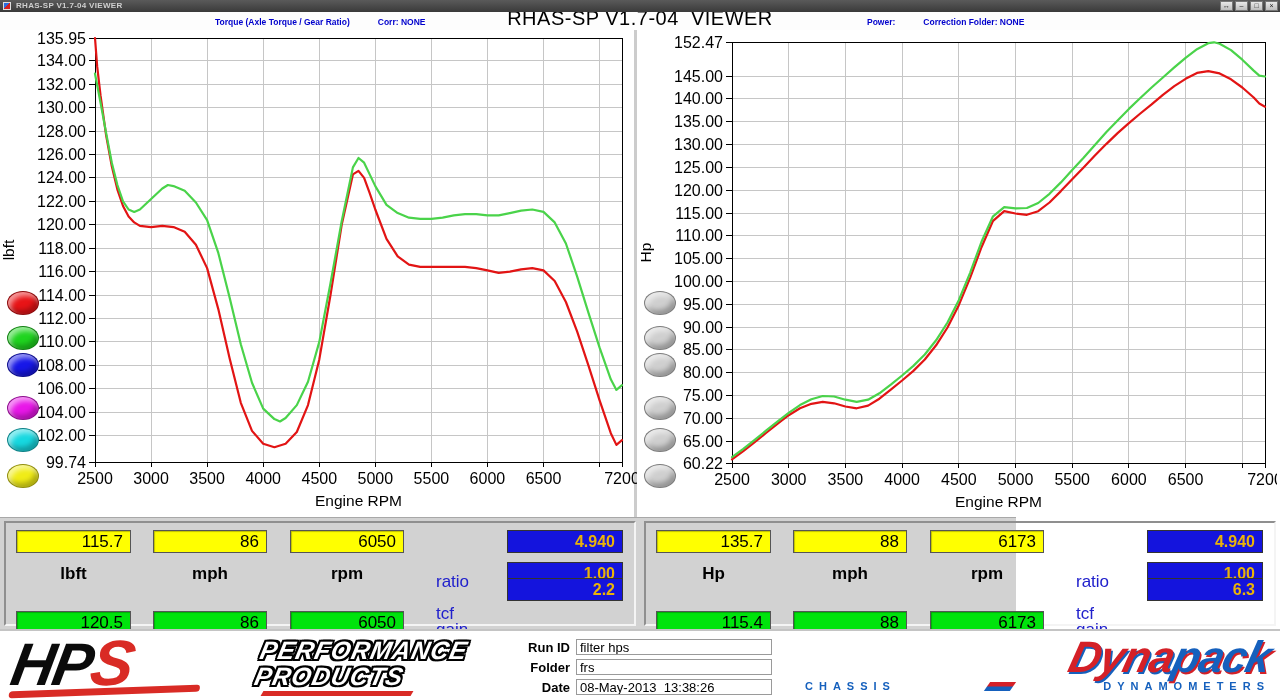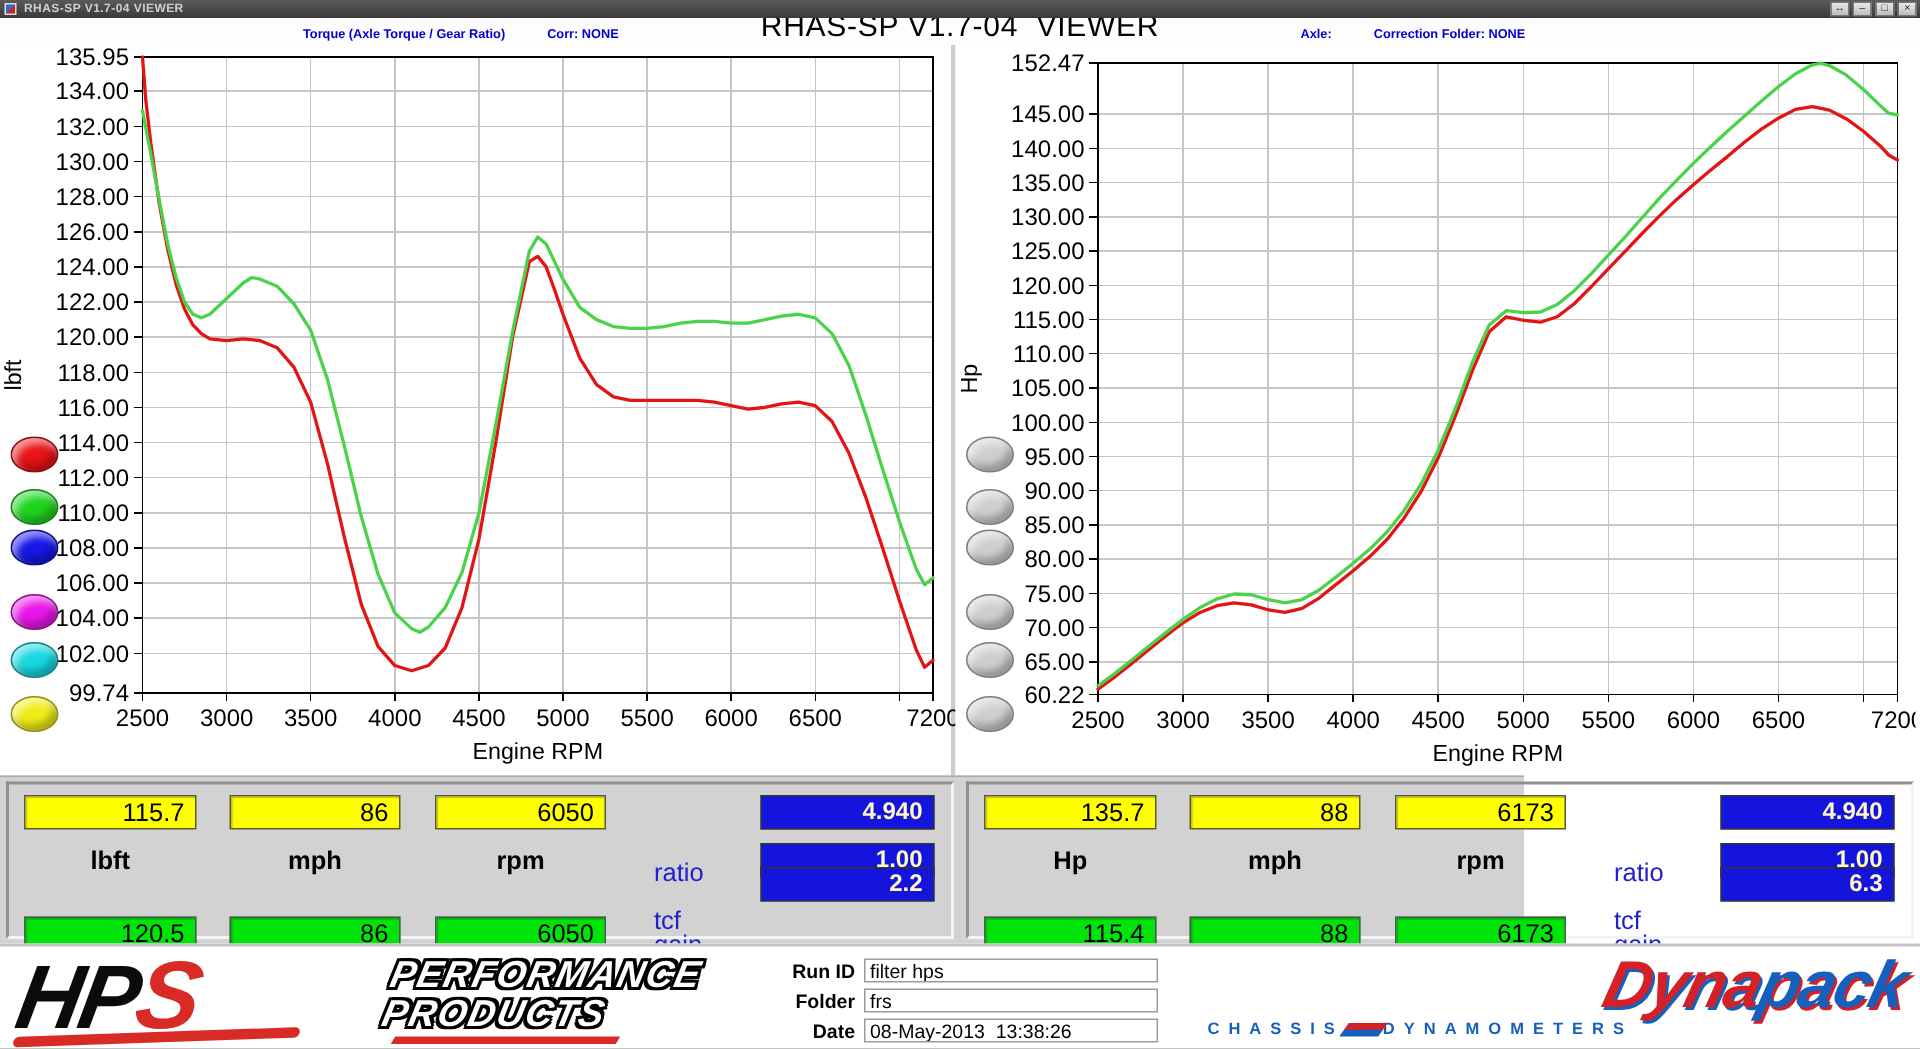--- a/index.html
+++ b/index.html
@@ -18,21 +18,21 @@
   .titlebar-text { position:absolute; left:16px; top:1px; font-size:8px; font-weight:bold; color:#cfcfcf; letter-spacing:.3px; white-space:nowrap; }
   .winbtns { position:absolute; right:2px; top:1px; display:flex; gap:2px; }
   .winbtn { width:13px; height:10px; background:linear-gradient(#e8e8e8,#bdbdbd);
     border:1px solid #777; font-size:7px; line-height:8px; text-align:center; color:#222; cursor:default; }
   
   .header { position:absolute; top:12px; left:0; width:1280px; height:18px; background:#fdfdfd; overflow:hidden; z-index:20; }
   .main-title { position:absolute; top:-5px; left:0; width:1280px; text-align:center;
     font-size:20px; letter-spacing:.5px; color:#000; white-space:pre; }
   .subinfo { position:absolute; top:5px; font-size:8.5px; font-weight:bold; color:#0000cc; white-space:nowrap; }
   .subinfo span { margin-right:28px; }
-  .subinfo-l { left:202px; }
+  .subinfo-l { left:215px; }
   .subinfo-r { left:867px; }
   
   .charts { position:absolute; top:30px; left:0; width:1280px; height:487px; display:flex; }
   .chart-panel { position:relative; background:#fff; height:487px; }
   .chart-panel.left  { width:637px; border-right:3px solid #cccccc; }
   .chart-panel.right { width:640px; }
   svg text { font-family:"Liberation Sans", sans-serif; fill:#000; }
   .oval {
     position:absolute; width:32px; height:24px; border-radius:50%;
     border:1px solid rgba(0,0,0,.4); z-index:5; cursor:pointer;
@@ -51,21 +51,21 @@
     box-shadow: inset 1px 1px 1px rgba(0,0,0,.25); }
   .vbox.yellow { background:#ffff00; top:7px; }
   .vbox.green  { background:#00e40c; top:88px; }
   .c1 { left:10px;  width:115px; }
   .c2 { left:147px; width:114px; }
   .c3 { left:284px; width:114px; }
   .unit-label { position:absolute; top:40px; height:22px; font-size:17px; font-weight:bold;
     text-align:center; line-height:22px; }
   .side-label { position:absolute; left:430px; width:64px; font-size:17px; color:#2020cc; line-height:23px;margin-top:40px; }
   .side-box { position:absolute; left:501px; width:116px; height:23px; background:#1414dd;
-    border:1px solid #333; color:#fef9c3; font-size:16px; font-weight:bold; text-align:right;
+    border:1px solid #333; color:#eab308; font-size:16px; font-weight:bold; text-align:right;
     padding-right:7px; line-height:21px; }
   .r1 { top:7px; } .r2 { top:39px; } .r3 { top:55px; }
   
   .footer { position:absolute; top:629px; left:0; width:1280px; height:70px; background:#fff;
     border-top:2px solid #c4c4c4; }
   .hps-logo { position:absolute; left:12px; top:2px; width:235px; height:64px;
     font-style:italic; font-weight:bold; transform:skewX(-10deg); }
   .hps-hp { font-size:60px; letter-spacing:-2px; color:#0b0b0b; line-height:60px; }
   .hps-s  { font-size:64px; color:#d92b25; line-height:60px; }
   .hps-swoosh { position:absolute; left:2px; top:55px; width:190px; height:7px;
@@ -80,21 +80,21 @@
   .runform { position:absolute; left:490px; top:8px; }
   .form-row { display:flex; align-items:center; margin-bottom:4px; }
   .form-label { width:86px; text-align:right; font-size:13px; font-weight:bold; padding-right:6px; }
   .form-input { width:196px; height:16px; font-size:13px; font-family:"Liberation Sans",sans-serif;
     border:1px solid #9a9a9a; background:#fff; padding:0 3px; }
   .dynapack { position:absolute; right:10px; top:4px; width:465px; text-align:right; }
   .dyna-word { font-style:italic; font-weight:bold; font-size:44px; letter-spacing:-1px;
     transform:skewX(-14deg); display:inline-block; white-space:nowrap; line-height:44px; }
   .dyna-red  { color:#d42027; text-shadow:2px 2px 0 #1560bd; }
   .dyna-blue { color:#1560bd; text-shadow:2px 2px 0 #d42027; }
-  .dyna-sub { margin-top:1px; display:flex; justify-content:flex-start; align-items:center; 
+  .dyna-sub { margin-top:1px; display:flex; justify-content:space-between; align-items:center; 
     font-size:11px; font-weight:bold; color:#1560bd; letter-spacing:6px; }
   .dyna-slash { width:26px; height:9px; background:linear-gradient(#d42027 45%,#1560bd 55%);
     transform:skewX(-35deg); }
 </style>
 </head>
 <body>
 
 <div class="app">
 
   <div class="titlebar">
@@ -107,21 +107,21 @@
       <div class="winbtn">×</div>
     </div>
   </div>
 
   <div class="header">
     <div class="main-title">RHAS-SP V1.7-04  VIEWER</div>
     <div class="subinfo subinfo-l">
       <span>Torque (Axle Torque / Gear Ratio)</span><span>Corr: NONE</span>
     </div>
     <div class="subinfo subinfo-r">
-      <span>Axle:</span><span>Correction Folder: NONE</span>
+      <span>Power:</span><span>Correction Folder: NONE</span>
     </div>
   </div>
 
   <div class="charts">
     <div class="chart-panel left">
       <svg width="637" height="487">
           <line x1="95" y1="8.0" x2="622" y2="8.0" stroke="#c6c6c6" shape-rendering="crispEdges"></line>
           <line x1="95" y1="30.8" x2="622" y2="30.8" stroke="#c6c6c6" shape-rendering="crispEdges"></line>
           <line x1="95" y1="54.3" x2="622" y2="54.3" stroke="#c6c6c6" shape-rendering="crispEdges"></line>
           <line x1="95" y1="77.7" x2="622" y2="77.7" stroke="#c6c6c6" shape-rendering="crispEdges"></line>

